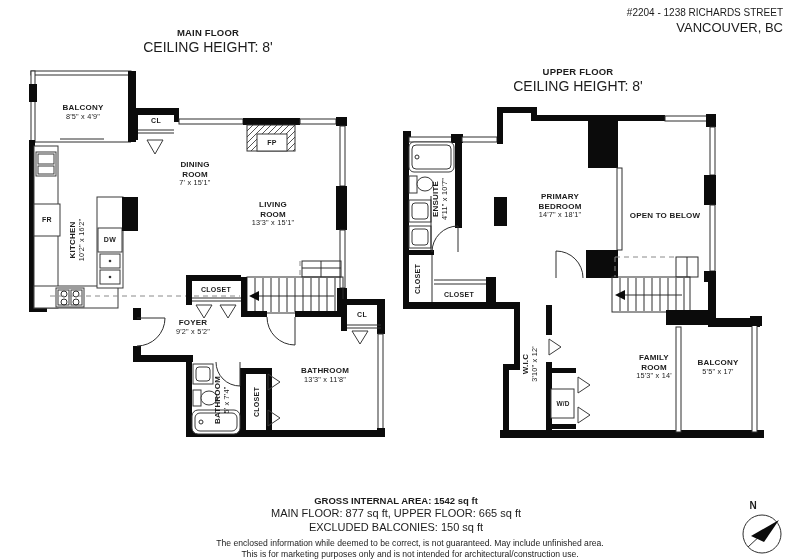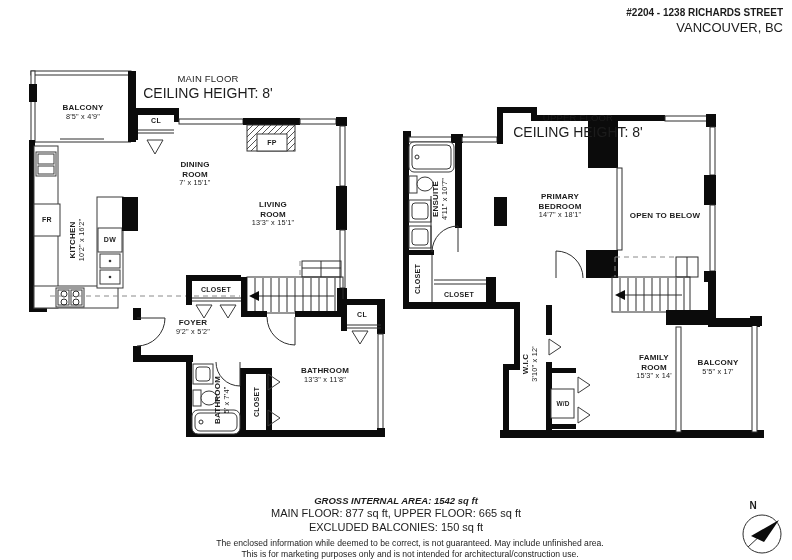--- a/index.html
+++ b/index.html
@@ -16,29 +16,29 @@
 
   .lbl{position:absolute;transform:translate(-50%,-50%);text-align:center;line-height:1.2;
        letter-spacing:.2px;white-space:normal;}
   .vert{transform:translate(-50%,-50%) rotate(-90deg);white-space:nowrap;}
   .rn{font-size:8px;font-weight:bold;color:#1c1c1c;}
   .rd{font-size:7.3px;color:#1c1c1c;}
   .sm{font-size:7px;font-weight:bold;letter-spacing:.3px;}
   .xs{font-size:6.5px;font-weight:bold;}
 
   .address{position:absolute;top:7px;right:9px;text-align:right;line-height:1.25;}
-  .address .l1{font-size:10px;font-weight:bold;}
+  .address .l1{font-size:10px;font-weight:normal;}
   .address .l2{font-size:13px;}
 
   .floor-title{position:absolute;text-align:center;transform:translateX(-50%);line-height:1.25;}
-  .floor-title .t1{font-size:9.5px;font-weight:normal;letter-spacing:.2px;margin-top:46px;}
+  .floor-title .t1{font-size:9.5px;font-weight:bold;letter-spacing:.2px;}
   .floor-title .t2{font-size:14px;}
 
   .footer{position:absolute;left:0;right:0;top:495px;text-align:center;line-height:1.25;}
-  .footer .f1{font-size:9.5px;font-weight:bold;font-style:italic;}
+  .footer .f1{font-size:9.5px;font-weight:bold;}
   .footer .f2,.footer .f3{font-size:11px;}
   .footer .fd{font-size:8.6px;margin-top:4px;line-height:1.2;padding-left:28px;}
 
   .compass-n{position:absolute;left:753px;top:505px;transform:translate(-50%,-50%);
              font-size:10px;font-weight:bold;}
 </style>
 </head>
 <body>
 
 <div class="canvas">

